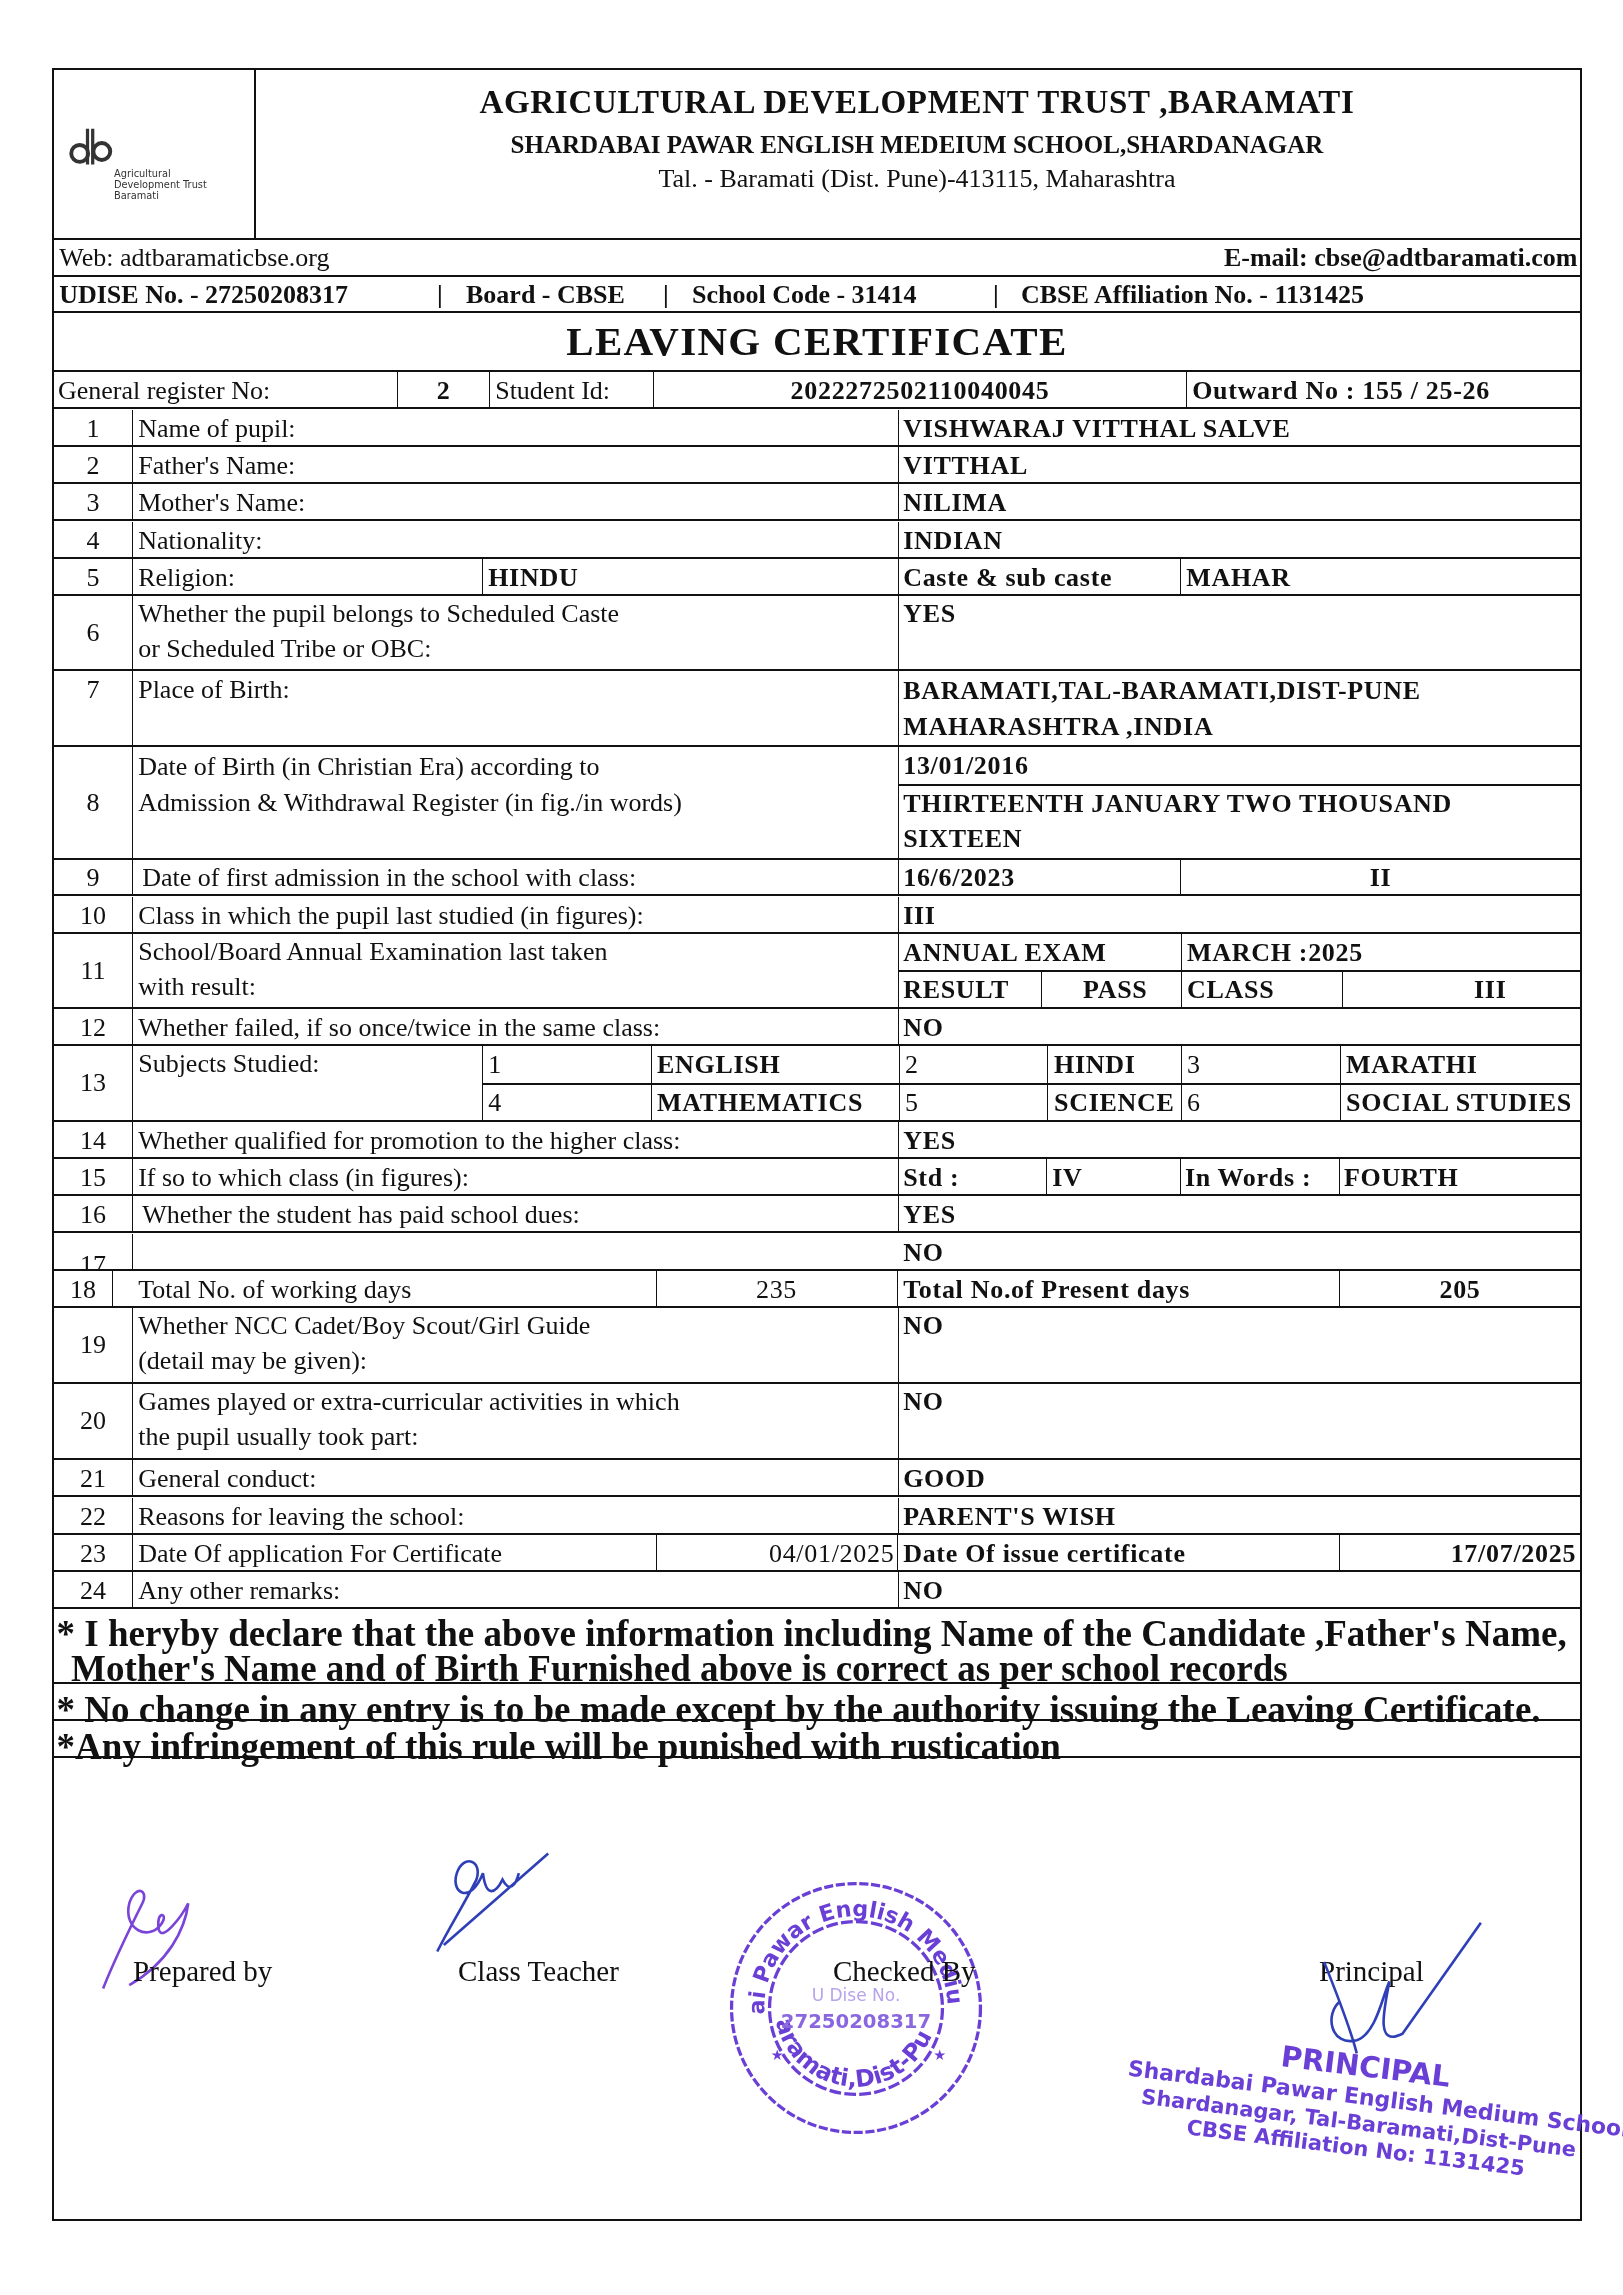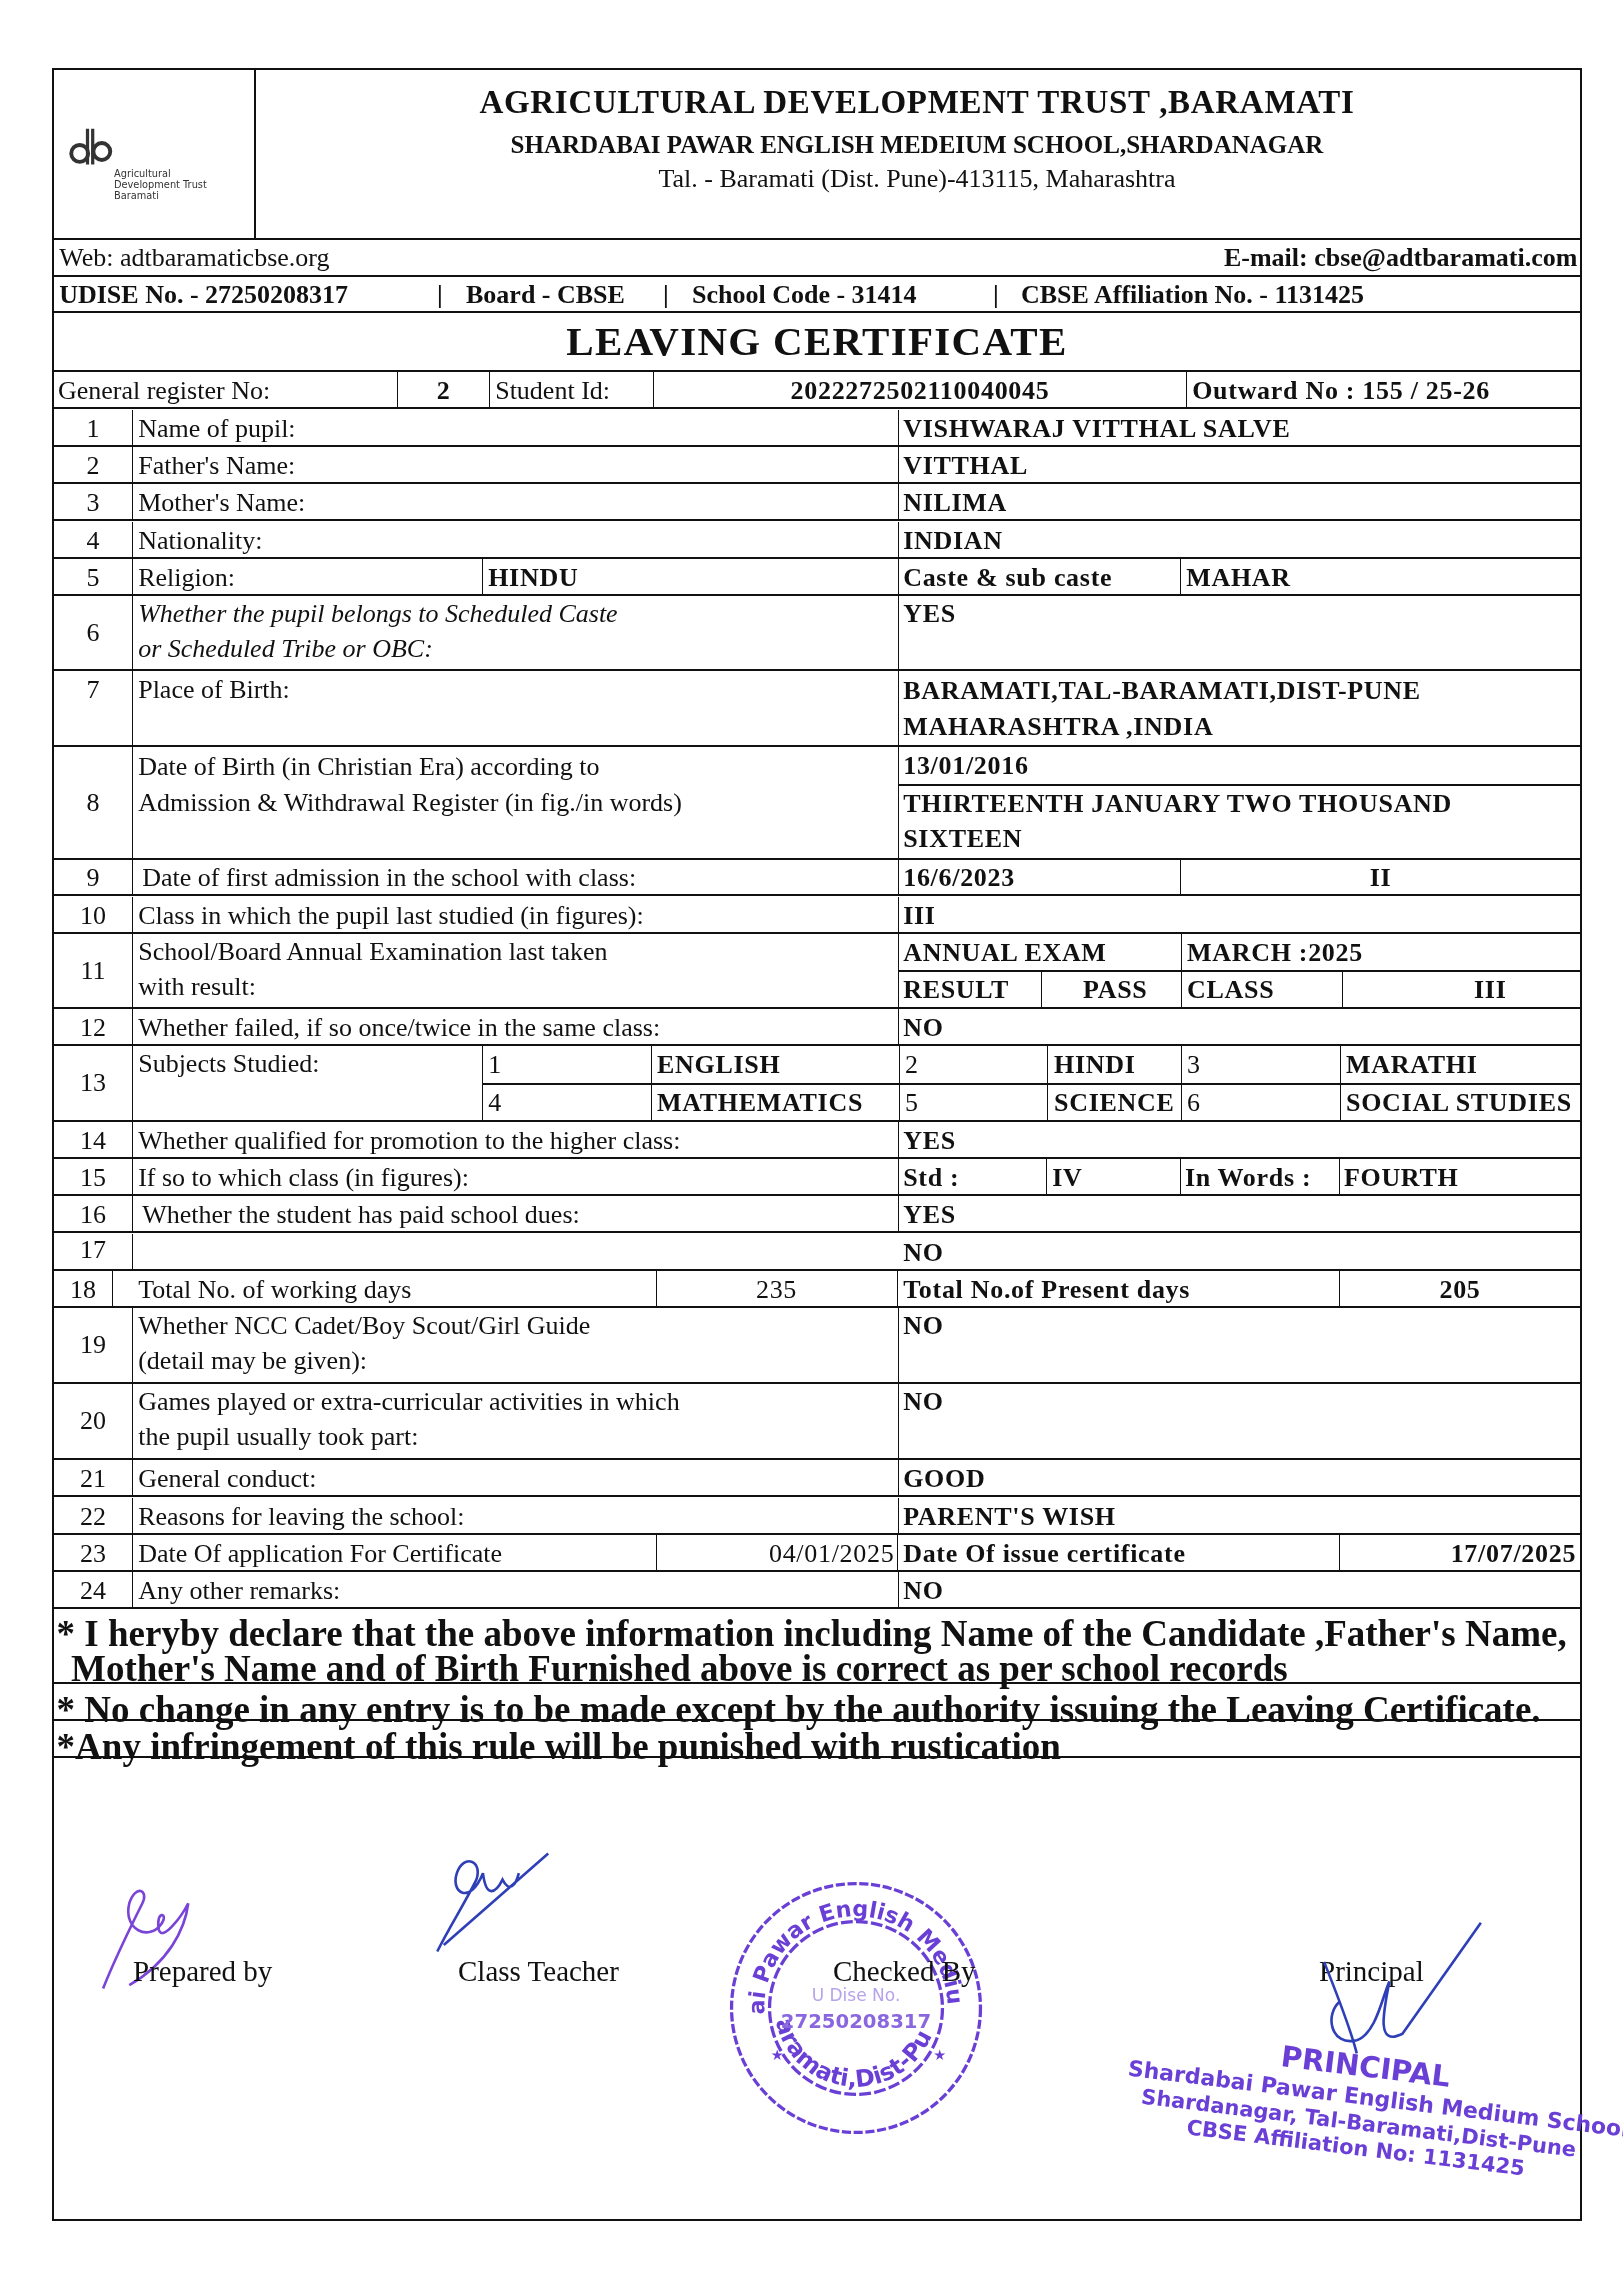--- a/index.html
+++ b/index.html
@@ -152,21 +152,21 @@
       </div>
     <div class="cell" style="left:1127px;right:0;border-right:none;">
         <span class="t val" style="left:5.2px;top:3.9px;">MAHAR</span>
       </div>
   </div>
 
   <div class="row" style="top:526px;height:75px;">
     <div class="cell" style="left:0;width:79px;">
         <span class="t num center" style="top:22px;">6</span>
       </div>
-    <div class="cell" style="left:79px;width:766px;font-style:italic;">
+    <div class="cell" style="left:79px;width:766px;">
       <span class="t lbl" style="left:5.2px;top:2.6px;">Whether the pupil belongs to Scheduled Caste</span>
       <span class="t lbl" style="left:5.2px;top:38px;">or Scheduled Tribe or OBC:</span>
     </div>
     <div class="cell" style="left:844px;right:0;border-right:none;">
         <span class="t val" style="left:5.2px;top:2.6px;">YES</span>
       </div>
   </div>
 
   <div class="row" style="top:601px;height:76px;">
     <div class="cell" style="left:0;width:79px;">
@@ -327,21 +327,21 @@
     <div class="cell" style="left:79px;width:766px;">
         <span class="t lbl" style="left:9.2px;top:3.9px;">Whether the student has paid school dues:</span>
       </div>
     <div class="cell" style="left:844px;right:0;border-right:none;">
         <span class="t val" style="left:5.2px;top:3.9px;">YES</span>
       </div>
   </div>
 
   <div class="row" style="top:1164px;height:37px;">
     <div class="cell" style="left:0;width:79px;">
-        <span class="t num center" style="top:1px;">17</span>
+        <span class="t num center" style="top:16px;">17</span>
       </div>
     <div class="cell" style="left:844px;right:0;border-right:none;">
         <span class="t val" style="left:5.2px;top:3.9px;">NO</span>
       </div>
   </div>
 
   <div class="row" style="top:1201px;height:37px;">
     <div class="cell" style="left:0;width:59px;">
         <span class="t num center" style="top:3.9px;">18</span>
       </div>

